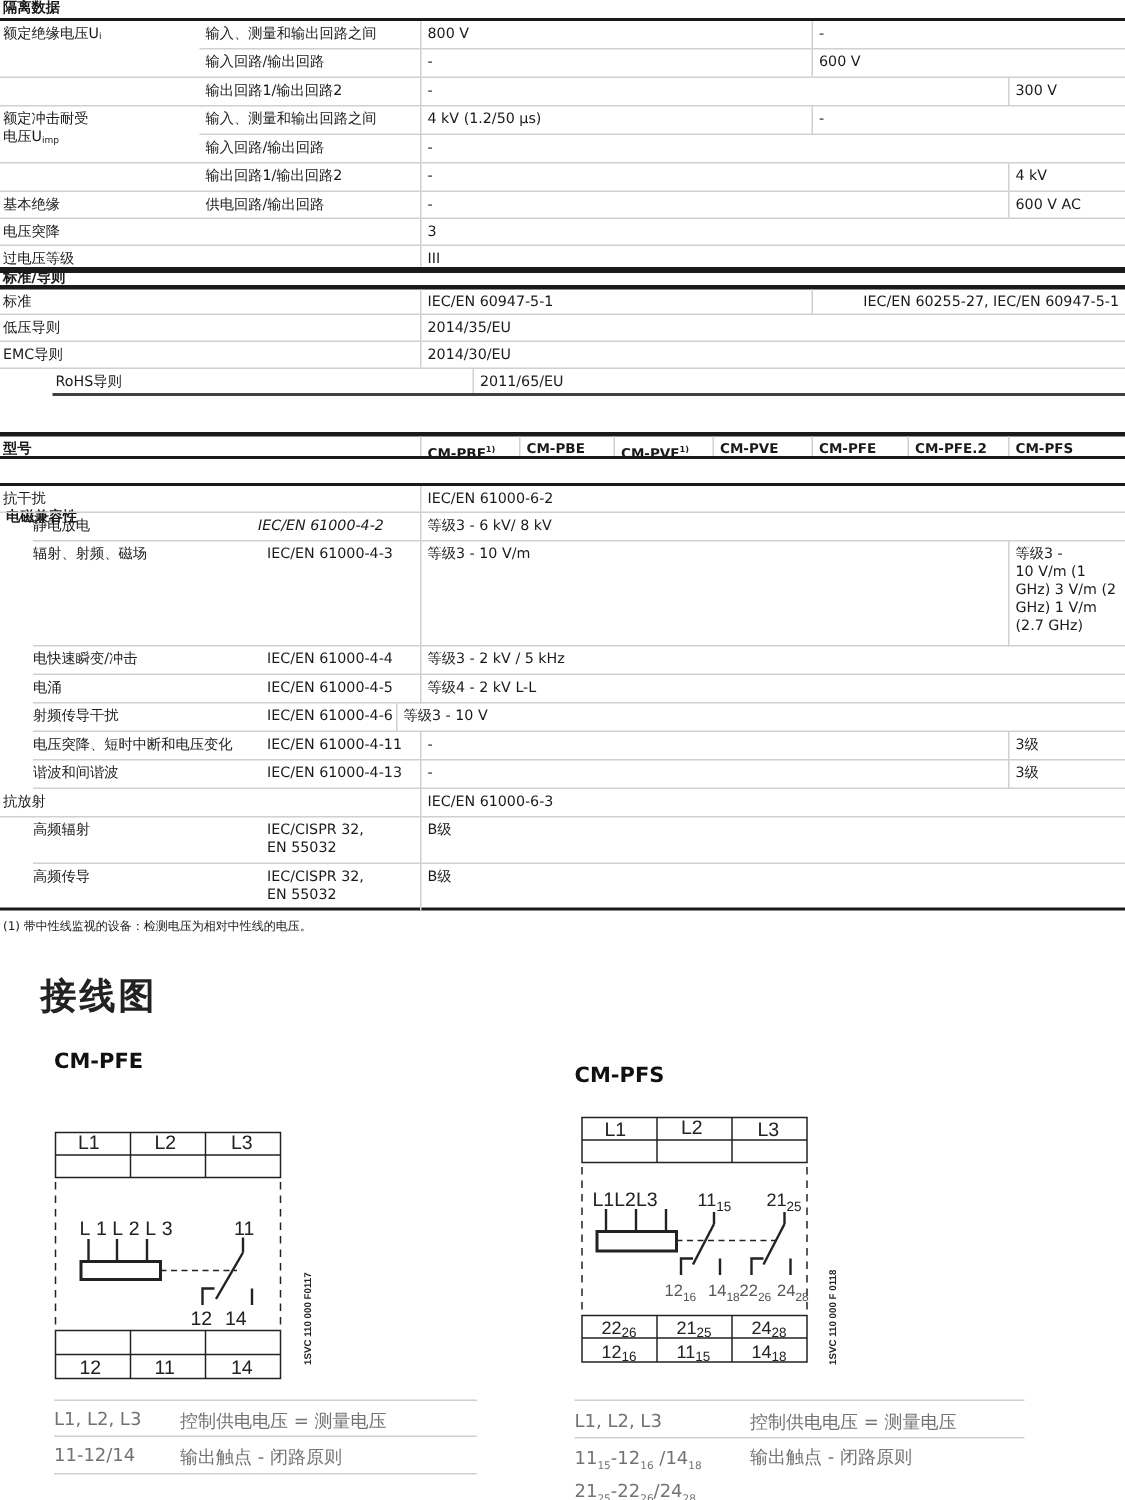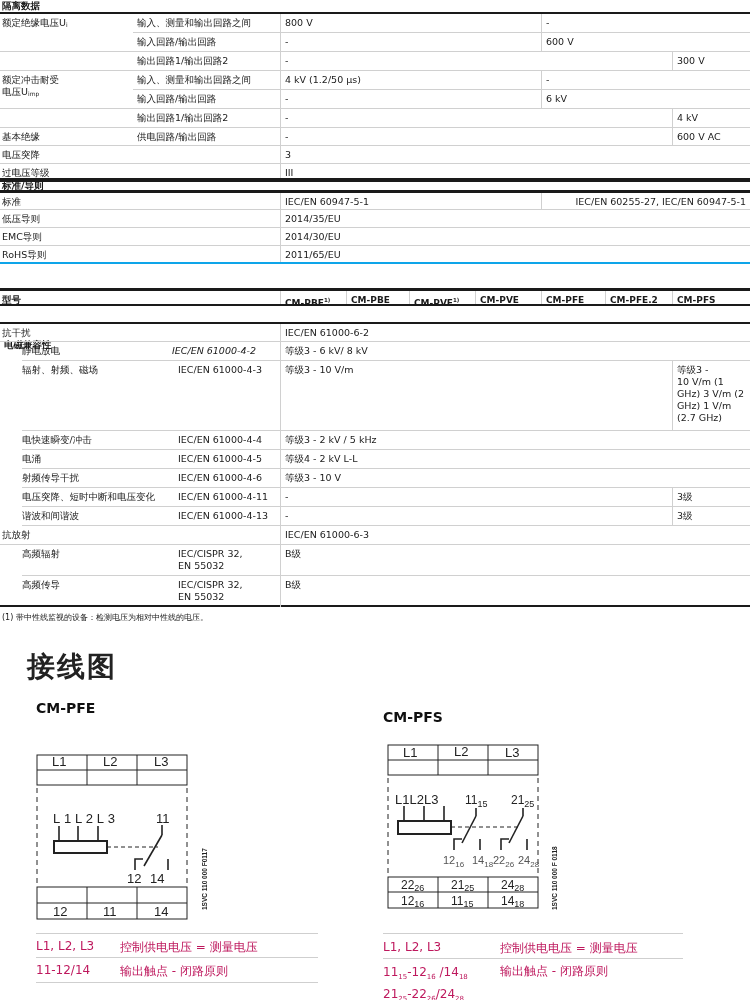--- a/index.html
+++ b/index.html
@@ -9,25 +9,25 @@
   .t { position: absolute; left: 0; width: 750px; font-size: 9.5px; }
   .sec-title { font-weight: bold; font-size: 9.5px; height: 14px; line-height: 12px; padding-left: 2px; border-bottom: 2px solid #1a1a1a; }
   .row { position: relative; border-bottom: 1px solid #d0d0d0; }
   .cell { position: absolute; top: 0; height: 100%; padding: 3px 4px 0 4px; line-height: 12px; white-space: nowrap; }
   .vline { border-left: 1px solid #d0d0d0; }
   .thick-top { border-top: 3px solid #1a1a1a; }
   .bold { font-weight: bold; }
   sub.s { font-size: 6px; vertical-align: -1px; }
   sup.s { font-size: 5.5px; vertical-align: 4px; }
 
-  .heading { position: absolute; left: 27px; top: 648px; font-size: 28px; font-weight: bold; letter-spacing: 2px; color: #222; }
+  .heading { position: absolute; left: 27px; top: 648px; font-size: 24px; font-weight: bold; letter-spacing: 2px; color: #222; }
   .diag-title { position: absolute; font-weight: bold; font-size: 14px; color: #111; }
   .footnote { position: absolute; left: 2px; top: 612px; font-size: 8px; color: #1a1a1a; }
 
-  .legend { position: absolute; font-size: 12px; color: #be185d; }
+  .legend { position: absolute; font-size: 12px; color: #737373; }
   .legend .lrow { position: relative; border-bottom: 1px solid #cfcfcf; }
   .legend .lk { position: absolute; left: 0; top: 2px; }
   .legend .lv { position: absolute; top: 2px; }
   .legend sub { font-size: 7px; }
 
   svg text { font-family: "Liberation Sans", "DejaVu Sans", sans-serif; }
 </style>
 </head>
 <body>
 
@@ -52,21 +52,20 @@
       </div>
       <div class="row" style="height:19px;border-bottom:none;">
         <div class="cell" style="left:0;padding-left:2px;overflow:visible;"><span>额定冲击耐受</span><br><span>电压U</span><sub class="s">imp</sub></div>
         <div class="cell" style="left:133px;width:147px;border-bottom:1px solid #d0d0d0;">输入、测量和输出回路之间</div>
         <div class="cell vline" style="left:280px;width:261px;border-bottom:1px solid #d0d0d0;">4 kV (1.2/50 µs)</div>
         <div class="cell vline" style="left:541px;width:209px;border-bottom:1px solid #d0d0d0;">-</div>
       </div>
       <div class="row" style="height:19px;">
         <div class="cell" style="left:133px;width:147px;">输入回路/输出回路</div>
         <div class="cell vline" style="left:280px;width:261px;">-</div>
-        <div class="cell vline" style="left:541px;width:209px;">6 kV</div>
       </div>
       <div class="row" style="height:19px;">
         <div class="cell" style="left:133px;width:147px;">输出回路1/输出回路2</div>
         <div class="cell vline" style="left:280px;width:392px;">-</div>
         <div class="cell vline" style="left:672px;width:78px;">4 kV</div>
       </div>
       <div class="row" style="height:18px;">
         <div class="cell" style="left:0;padding-left:2px;overflow:visible;"><span>基本绝缘</span></div>
         <div class="cell" style="left:133px;width:147px;">供电回路/输出回路</div>
         <div class="cell vline" style="left:280px;width:392px;">-</div>
@@ -94,21 +93,21 @@
         <div class="cell vline" style="left:541px;width:209px;text-align:right;">IEC/EN 60255-27, IEC/EN 60947-5-1</div>
       </div>
       <div class="row" style="height:18px;">
         <div class="cell" style="left:0;padding-left:2px;">低压导则</div>
         <div class="cell vline" style="left:280px;width:470px;">2014/35/EU</div>
       </div>
       <div class="row" style="height:18px;">
         <div class="cell" style="left:0;padding-left:2px;">EMC导则</div>
         <div class="cell vline" style="left:280px;width:470px;">2014/30/EU</div>
       </div>
-      <div class="row" style="height:18px;border-bottom:2px solid #0ea5e9;">
+      <div class="row" style="height:18px;border-bottom:2px solid #404040;margin-left:35px;">
         <div class="cell" style="left:0;padding-left:2px;">RoHS导则</div>
         <div class="cell vline" style="left:280px;width:546px;">2011/65/EU</div>
       </div>
     </div>
 </div>
 
 <div class="t" style="top:288px;">
   <div class="row thick-top" style="height:18px; border-bottom:2px solid #1a1a1a;">
     <div class="cell bold" style="left:0; padding-left:2px;">型号</div>
     <div id="model-cells">
@@ -151,21 +150,21 @@
       <div class="row" style="height:19px;border-bottom:none;">
       <div style="position:absolute;left:22px;right:0;bottom:0;border-bottom:1px solid #d0d0d0;"></div>
       <div class="cell" style="left:18px;">电涌</div>
       <div class="cell" style="left:174px;">IEC/EN 61000-4-5</div>
         <div class="cell vline" style="left:280px;width:470px;">等级4 - 2 kV L-L</div>
       </div>
       <div class="row" style="height:19px;border-bottom:none;">
       <div style="position:absolute;left:22px;right:0;bottom:0;border-bottom:1px solid #d0d0d0;"></div>
       <div class="cell" style="left:18px;">射频传导干扰</div>
       <div class="cell" style="left:174px;">IEC/EN 61000-4-6</div>
-        <div class="cell vline" style="left:280px;width:470px;">等级3 - 10 V</div>
+        <div class="cell vline" style="left:264px;width:470px;">等级3 - 10 V</div>
       </div>
       <div class="row" style="height:19px;border-bottom:none;">
       <div style="position:absolute;left:22px;right:0;bottom:0;border-bottom:1px solid #d0d0d0;"></div>
       <div class="cell" style="left:18px;">电压突降、短时中断和电压变化</div>
       <div class="cell" style="left:174px;">IEC/EN 61000-4-11</div>
         <div class="cell vline" style="left:280px;width:392px;">-</div>
         <div class="cell vline" style="left:672px;width:78px;">3级</div>
       </div>
       <div class="row" style="height:19px;border-bottom:none;">
       <div style="position:absolute;left:22px;right:0;bottom:0;border-bottom:1px solid #d0d0d0;"></div>

